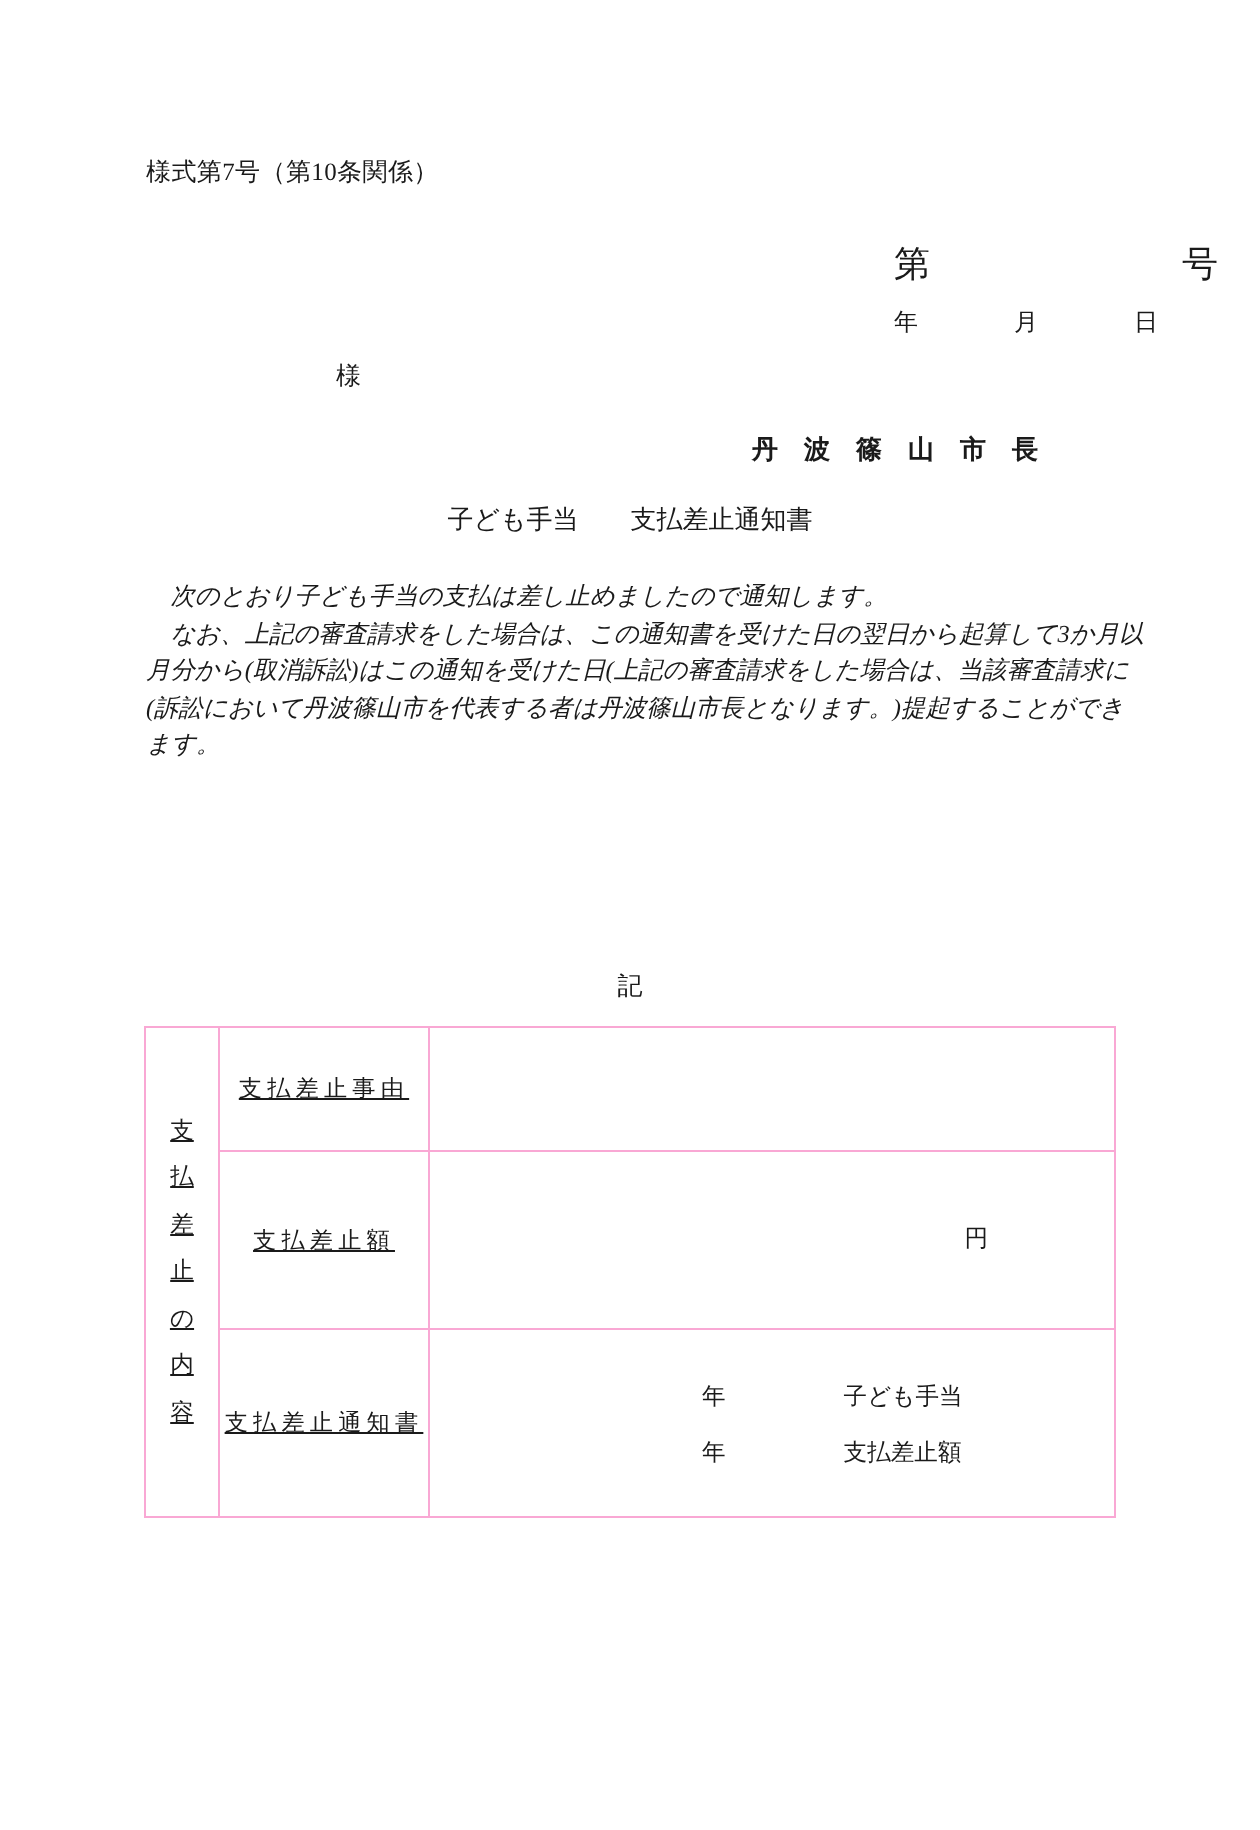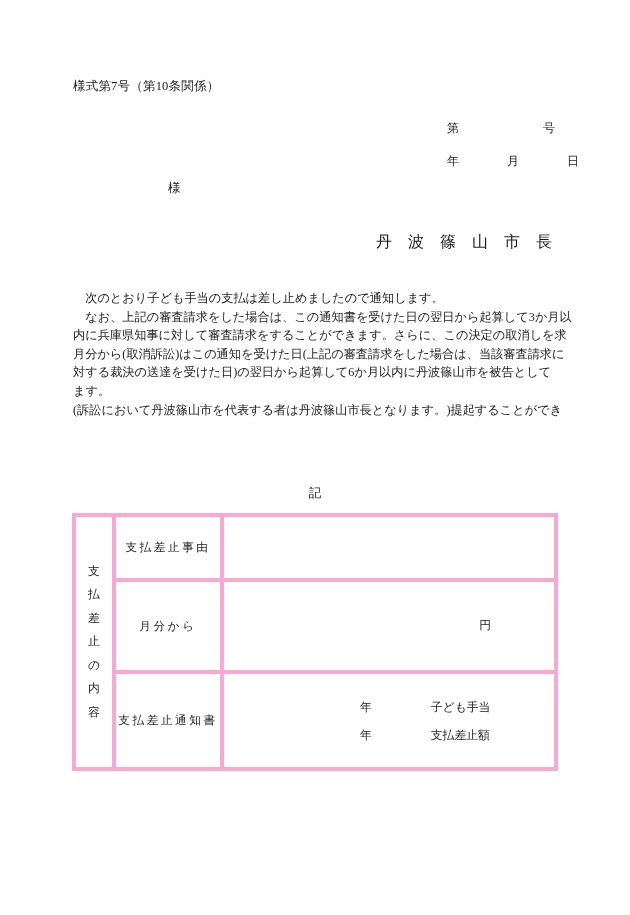--- a/index.html
+++ b/index.html
@@ -31,40 +31,41 @@
     left: 73px;
     top: 78px;
     font-size: 12.5px;
     letter-spacing: 0.2px;
   }
 
   
   #doc-number {
     left: 447px;
     top: 120px;
-    font-size: 12px;
+    font-size: 18px;
   }
   #doc-date {
     left: 447px;
     top: 153px;
     font-size: 12px;
   }
 
   
   #addressee-honorific {
     left: 168px;
     top: 180px;
     font-size: 12.5px;
   }
 
   
   #issuer {
     left: 376px;
-    top: 232px;
-    font-size: 16px;
+    top: 216px;
+    font-size: 13px;
+    font-weight: bold;
   }
 
   
   #doc-title {
     left: 0;
     top: 251px;
     width: 630px;
     text-align: center;
     font-size: 13px;
   }
@@ -73,20 +74,21 @@
   #body-text {
     position: absolute;
     left: 73px;
     top: 289px;
     width: 487px;
     font-size: 12.2px;
     line-height: 18.6px;
   }
   #body-text .line {
     white-space: pre;
+    font-style: italic;
   }
 
   
   #ki-marker {
     left: 0;
     top: 485px;
     width: 630px;
     text-align: center;
     font-size: 12.5px;
   }
@@ -95,23 +97,24 @@
   #detail-table {
     position: absolute;
     left: 72px;
     top: 513px;
     width: 486px;
     border-collapse: collapse;
     table-layout: fixed;
     font-size: 11.6px;
   }
   #detail-table td {
-    border: 4px solid #f9a8d4;
+    border: 1px solid #f9a8d4;
     padding: 0;
     vertical-align: middle;
+    text-decoration: underline;
   }
 
   .col-vertical { width: 36px; }
   .col-label    { width: 104px; }
 
   
   .vertical-head {
     text-align: center;
   }
   .vertical-head .vchar {
@@ -159,29 +162,28 @@
   <div class="abs" id="form-number">様式第7号（第10条関係）</div>
 
   <div class="abs" id="doc-number">第　　　　　　　号</div>
 
   <div class="abs" id="doc-date">年　　　　月　　　　日</div>
 
   <div class="abs" id="addressee-honorific">様</div>
 
   <div class="abs" id="issuer">丹　波　篠　山　市　長</div>
 
+  <div class="abs" id="doc-title">子ども手当　　支払差止通知書</div>
 
   <div id="body-text">
     <div class="line">　次のとおり子ども手当の支払は差し止めましたので通知します。</div>
     <div class="line">　なお、上記の審査請求をした場合は、この通知書を受けた日の翌日から起算して3か月以</div>
-    <div class="line">内に兵庫県知事に対して審査請求をすることができます。さらに、この決定の取消しを求</div>
     <div class="line">月分から(取消訴訟)はこの通知を受けた日(上記の審査請求をした場合は、当該審査請求に</div>
-    <div class="line">対する裁決の送達を受けた日)の翌日から起算して6か月以内に丹波篠山市を被告として</div>
+    <div class="line">(訴訟において丹波篠山市を代表する者は丹波篠山市長となります。)提起することができ</div>
     <div class="line">ます。</div>
-    <div class="line">(訴訟において丹波篠山市を代表する者は丹波篠山市長となります。)提起することができ</div>
   </div>
 
   <div class="abs" id="ki-marker">記</div>
 
   <table id="detail-table">
     <tbody>
       <tr>
         <td class="col-vertical vertical-head" rowspan="3">
           <span class="vchar">支</span>
           <span class="vchar">払</span>
@@ -189,21 +191,21 @@
           <span class="vchar">止</span>
           <span class="vchar">の</span>
           <span class="vchar">内</span>
           <span class="vchar">容</span>
         </td>
         <td class="col-label row-label row-reason">支払差止事由</td>
         <td class="cell-value row-reason"></td>
       </tr>
 
       <tr>
-        <td class="col-label row-label row-amount">月分から</td>
+        <td class="col-label row-label row-amount">支払差止額</td>
         <td class="cell-value row-amount">
           <span class="yen-unit">円</span>
         </td>
       </tr>
 
       <tr>
         <td class="col-label row-label row-period">支払差止通知書</td>
         <td class="cell-value row-period">
           <div class="period-lines">
             <div class="pline">年　　　　　子ども手当</div>

